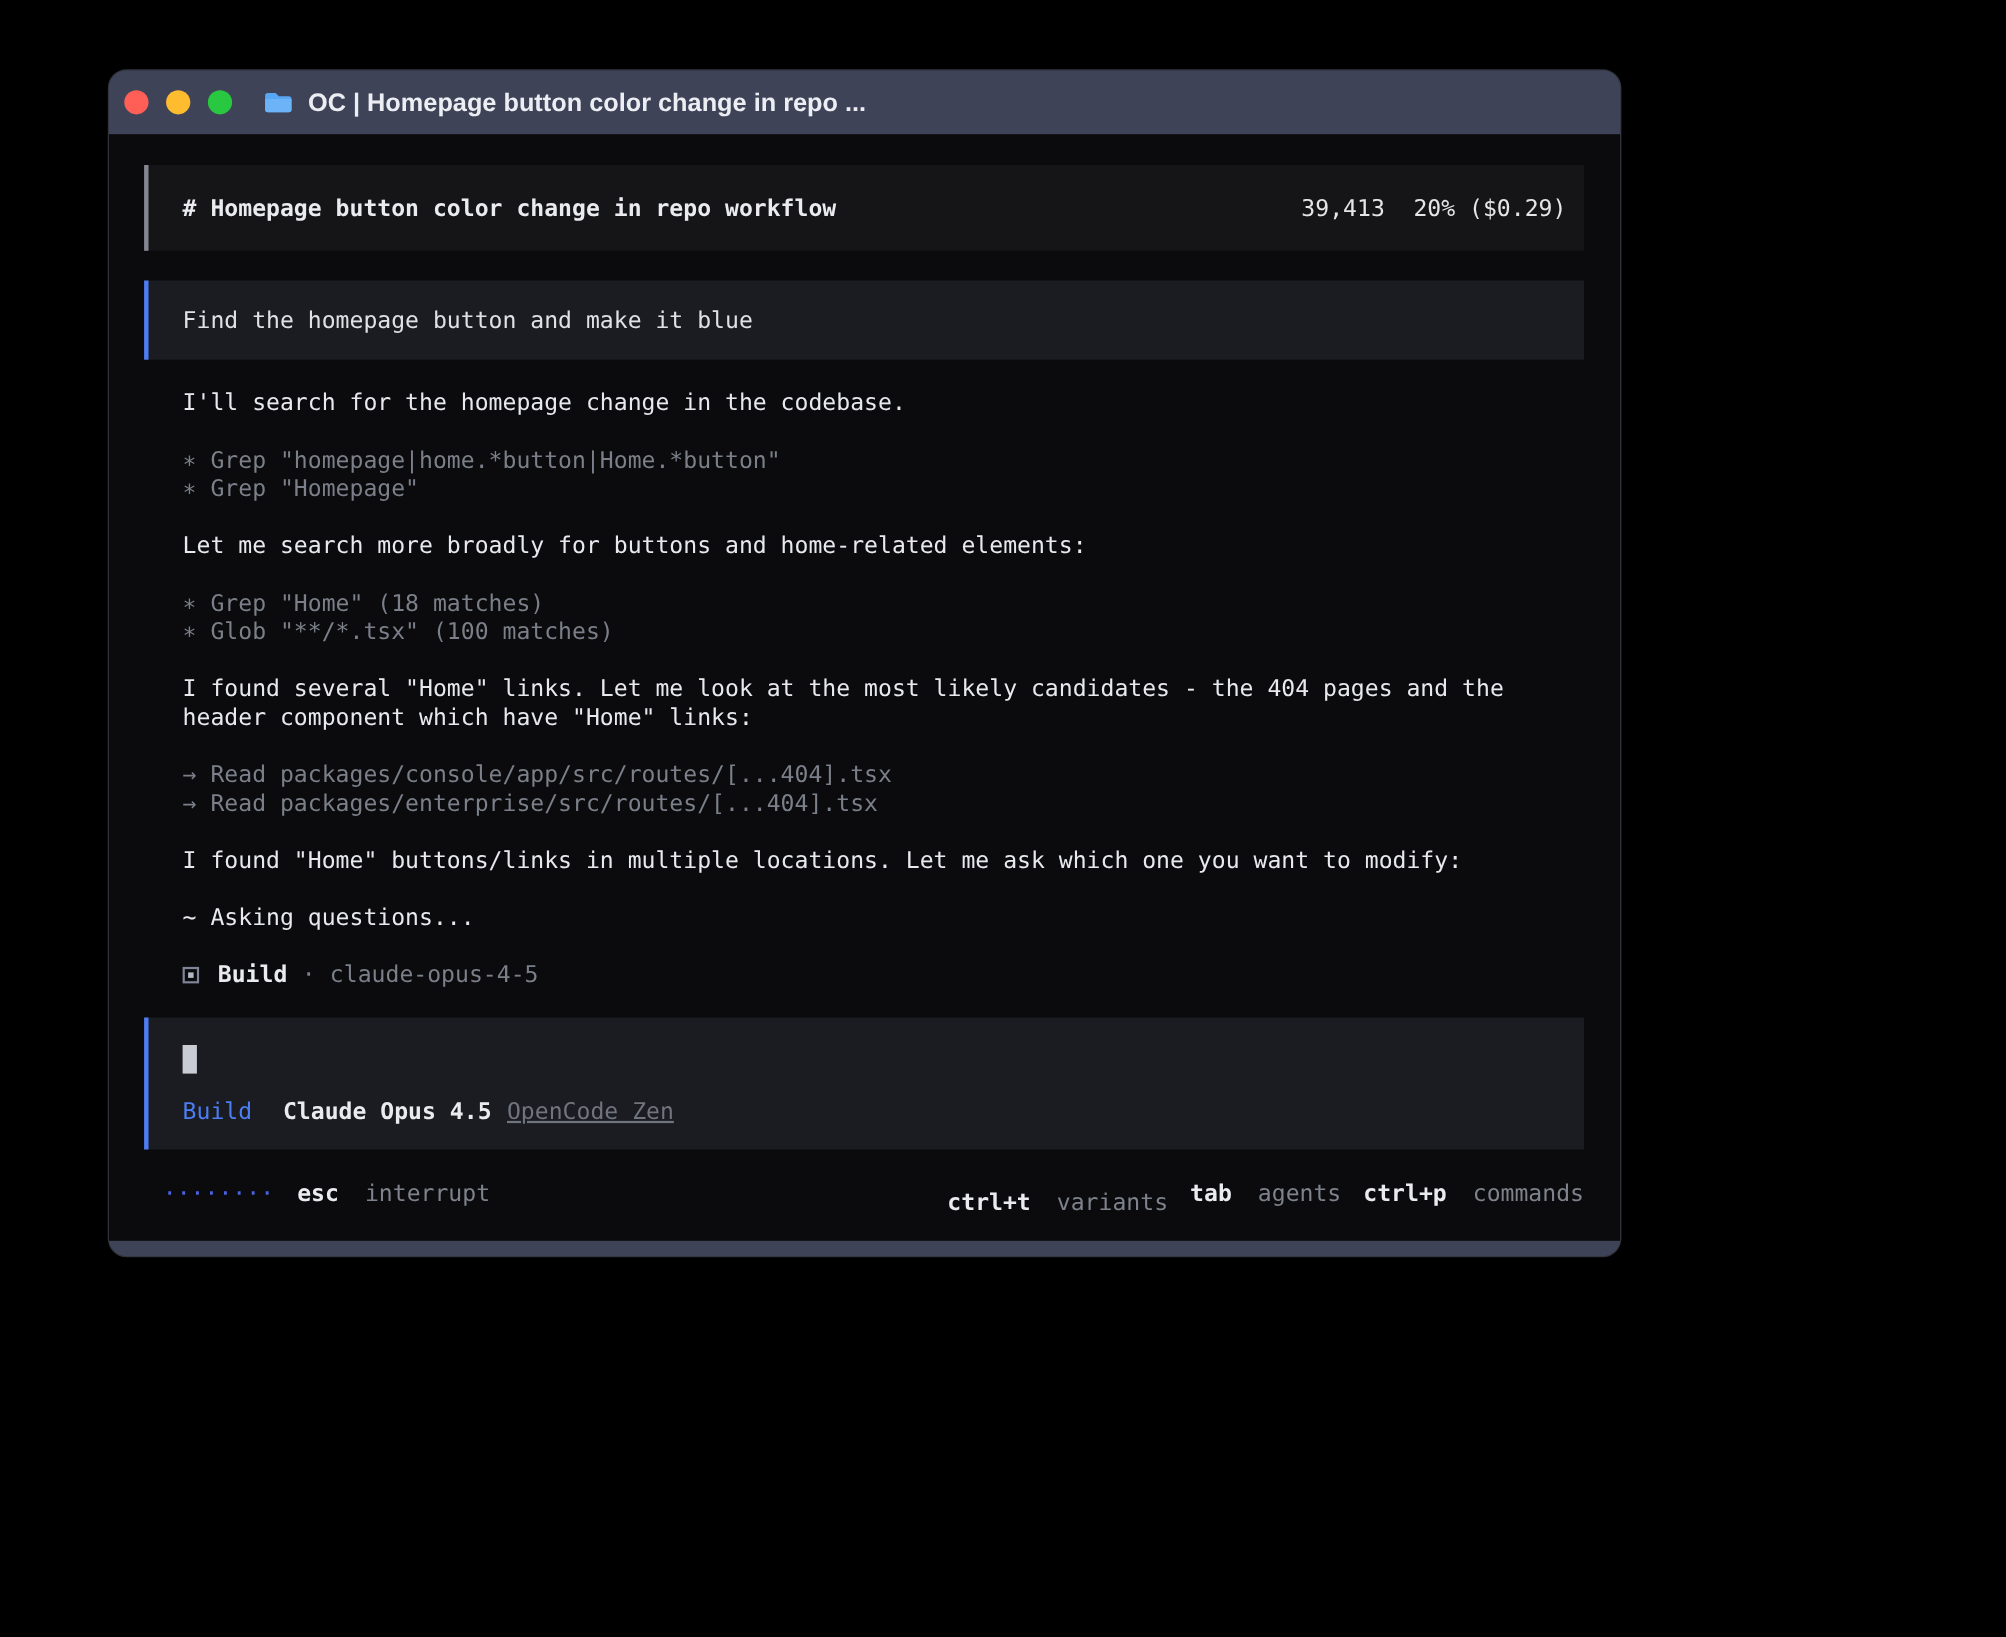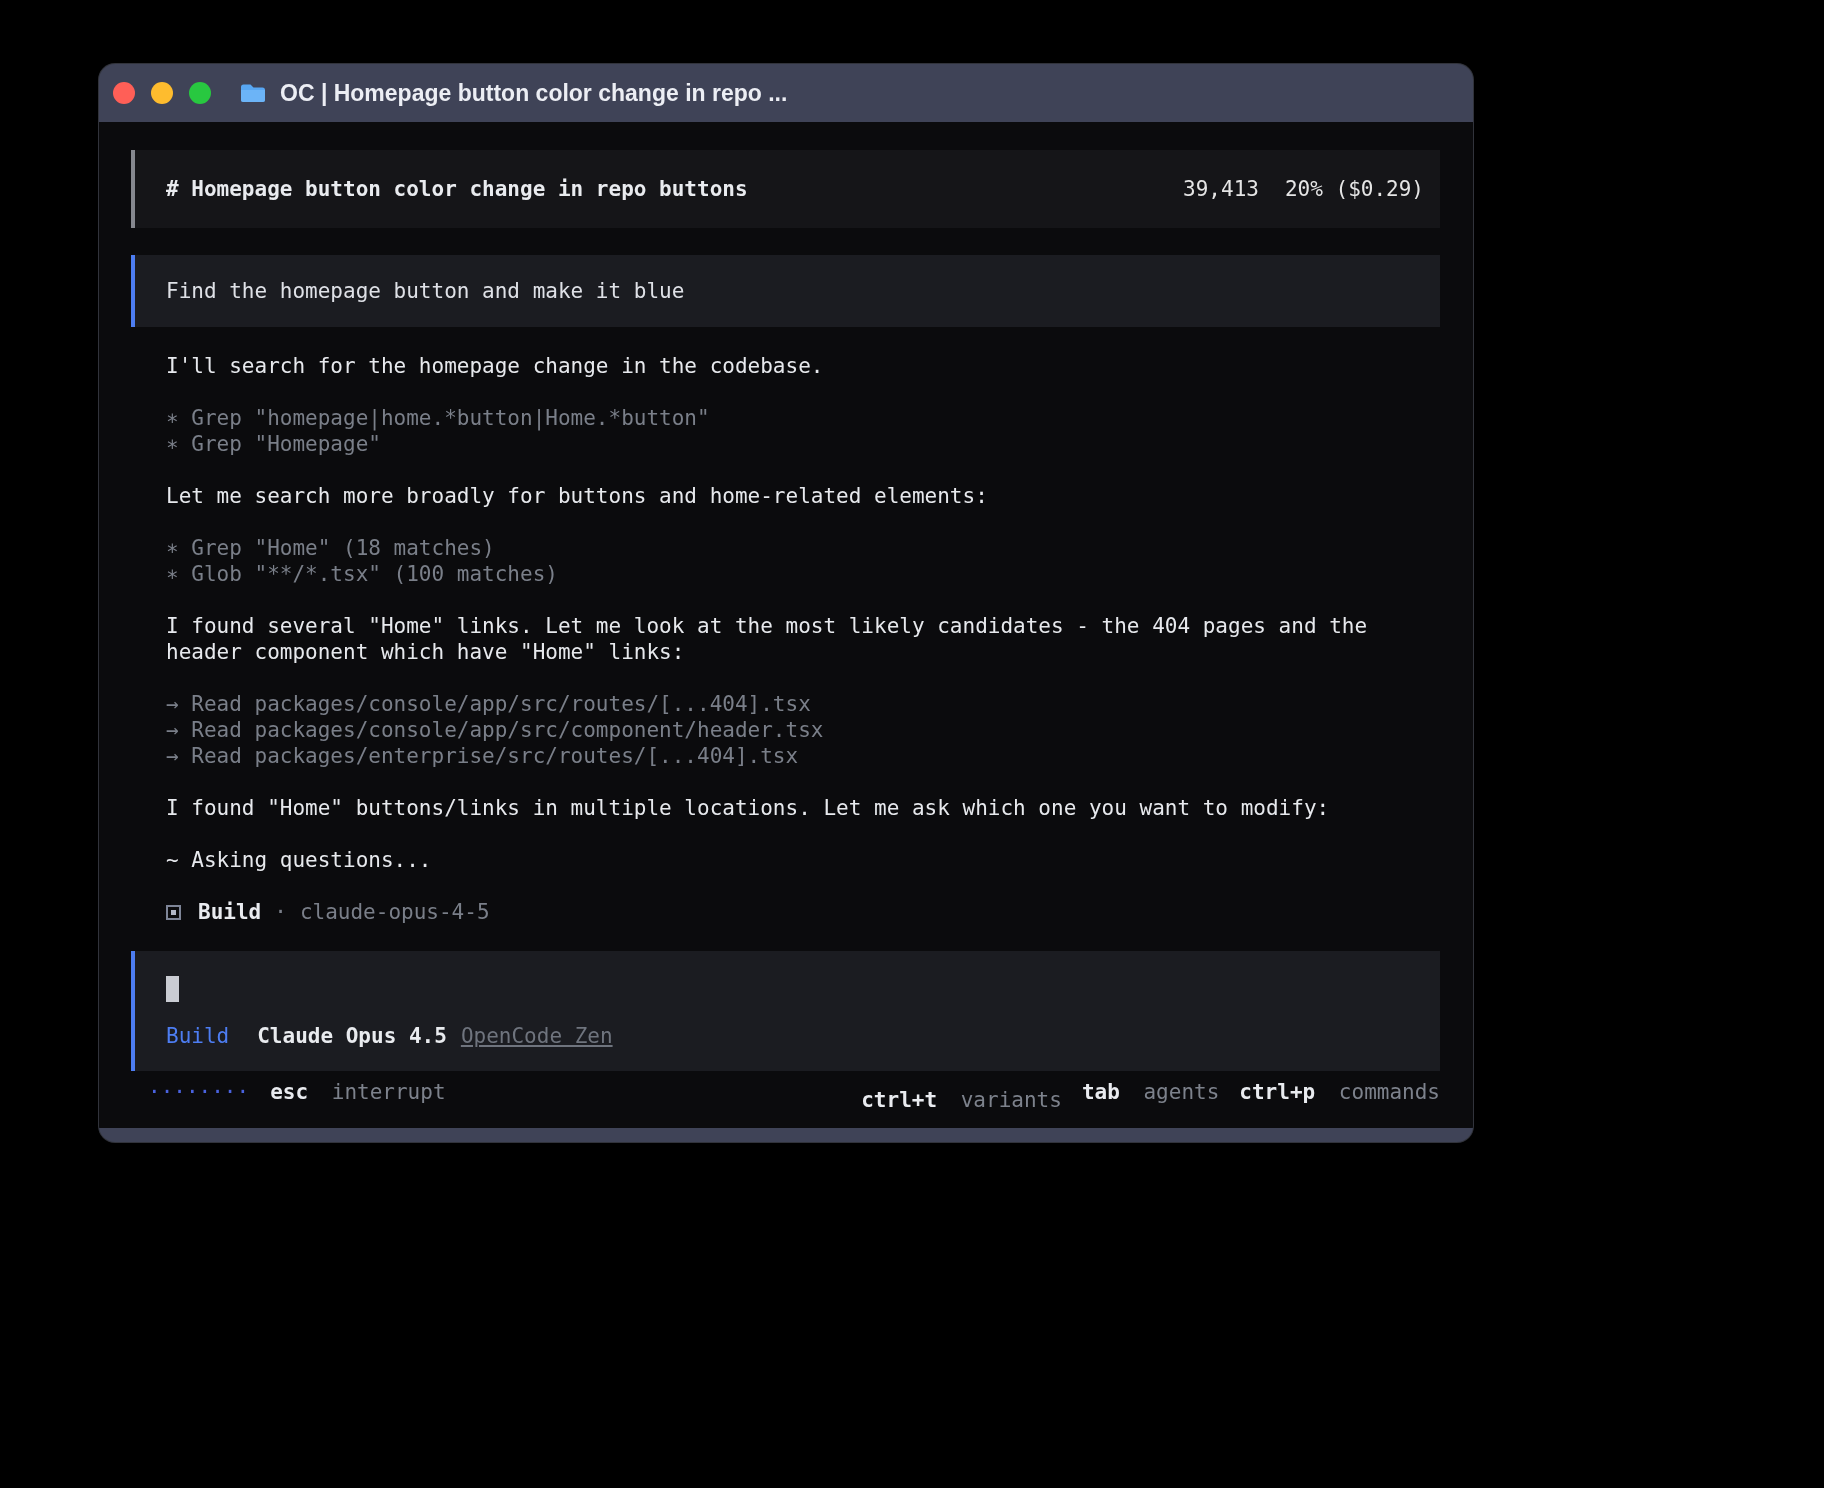--- a/index.html
+++ b/index.html
@@ -87,21 +87,21 @@
           <path d="M2 8 h24 v9.5 q0 2.5-2.5 2.5 h-19 q-2.5 0-2.5-2.5 Z" fill="#6cb4f7"></path>
         </svg>
       </span>
       <span>OC | Homepage button color change in repo ...</span>
     </div>
   </div>
 
   <div class="content">
 
     <div class="session-header">
-      <span class="session-title"># Homepage button color change in repo buttons</span>
+      <span class="session-title"># Homepage button color change in repo workflow</span>
       <span class="session-stats">
         <span>39,413</span>
         <span>20% ($0.29)</span>
       </span>
     </div>
 
     <div class="user-block">
       <span class="line">Find the homepage button and make it blue</span>
     </div>
 
@@ -117,21 +117,20 @@
 
       <div class="tools">
         <div class="dim line">∗ Grep "Home" (18 matches)</div>
         <div class="dim line">∗ Glob "**/*.tsx" (100 matches)</div>
       </div>
 
       <div class="msg line">I found several "Home" links. Let me look at the most likely candidates - the 404 pages and the header component which have "Home" links:</div>
 
       <div class="tools">
         <div class="dim line">→ Read packages/console/app/src/routes/[...404].tsx</div>
-        <div class="dim line">→ Read packages/console/app/src/component/header.tsx</div>
         <div class="dim line">→ Read packages/enterprise/src/routes/[...404].tsx</div>
       </div>
 
       <div class="msg line">I found "Home" buttons/links in multiple locations. Let me ask which one you want to modify:</div>
 
       <div class="msg line">~ Asking questions...</div>
 
       <div class="badge-row">
         <span class="agent-icon"></span>
         <span class="agent-name">Build</span>

